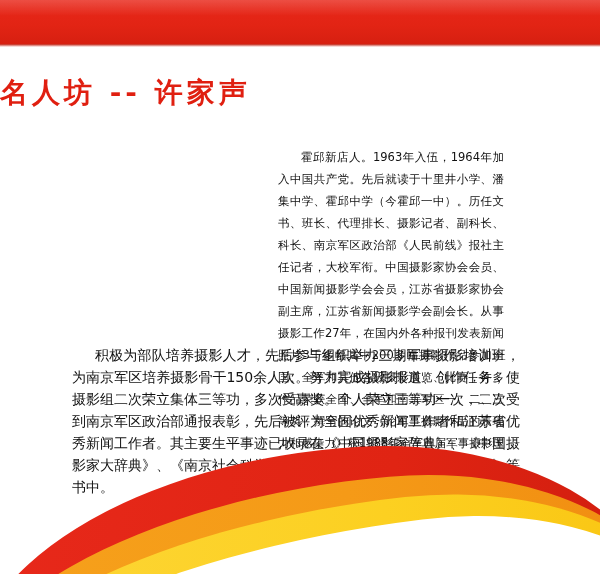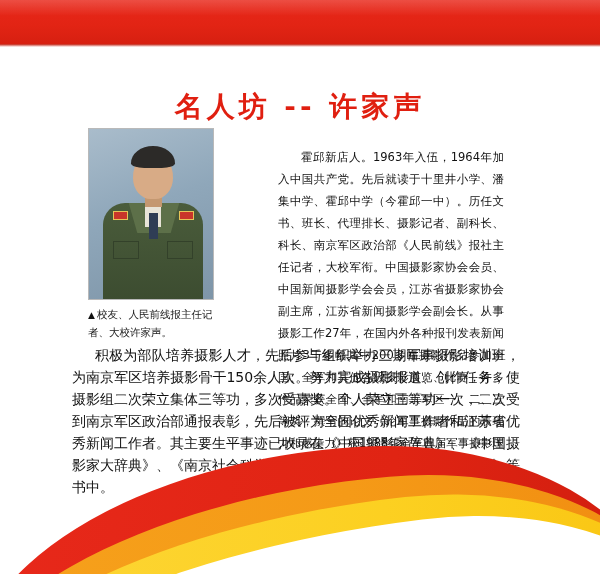--- a/index.html
+++ b/index.html
@@ -94,23 +94,22 @@
     height: 190px;
     background: #ffffff;
     border-radius: 66% 34% 0 0 / 100% 80% 0 0;
     transform: rotate(-7deg);
   }
 
   
   .title {
     position: absolute;
     left: 0;
-    top: 88px;
-    width: 600px;
-    text-align: center;
+    top: 74px;
+    width: 600px;
     font-family: "DejaVu Serif", "Liberation Serif", serif;
     font-size: 28px;
     font-weight: bold;
     letter-spacing: 4px;
     color: #e01f10;
     white-space: nowrap;
   }
 
   
   .photo-block {
@@ -295,40 +294,20 @@
 
 <div class="page">
 
   <div class="top-band">
     <div class="top-band-shine"></div>
   </div>
   <div class="top-band-edge"></div>
 
   <div class="title">名人坊 -- 许家声</div>
 
-  <div class="photo-block">
-    <div class="photo-frame">
-      <div class="ph-bg"></div>
-      <div class="ph-body"></div>
-      <div class="ph-collar-l"></div>
-      <div class="ph-collar-r"></div>
-      <div class="ph-shirt"></div>
-      <div class="ph-tie"></div>
-      <div class="ph-badge-l"></div>
-      <div class="ph-badge-r"></div>
-      <div class="ph-pocket-l"></div>
-      <div class="ph-pocket-r"></div>
-      <div class="ph-neck"></div>
-      <div class="ph-head"></div>
-      <div class="ph-hair"></div>
-    </div>
-    <div class="caption">
-      <span class="tri">▲</span><span>校友、人民前线报主任记者、大校许家声。</span>
-    </div>
-  </div>
 
   <div class="body-col">
     <p>霍邱新店人。1963年入伍，1964年加入中国共产党。先后就读于十里井小学、潘集中学、霍邱中学（今霍邱一中）。历任文书、班长、代理排长、摄影记者、副科长、科长、南京军区政治部《人民前线》报社主任记者，大校军衔。中国摄影家协会会员、中国新闻摄影学会会员，江苏省摄影家协会副主席，江苏省新闻摄影学会副会长。从事摄影工作27年，在国内外各种报刊发表新闻照片3千多幅其中200多幅摄影作品参加全国、全军和其他各级摄影展览、比赛，许多作品荣获全国、全军和南京军区一、二、三等奖，撰写的论文《论军事摄影作品的表现力和感染力》获1988年全军首届军事摄影理论研讨会优秀论文二等奖。</p>
   </div>
 
   <div class="body-full">
     <p>积极为部队培养摄影人才，先后参与组织举办三期军事摄影培训班，为南京军区培养摄影骨干150余人次。努力完成摄影报道、创作任务，使摄影组二次荣立集体三等功，多次受嘉奖。个人荣立三等功一次，二次受到南京军区政治部通报表彰，先后被评为全国优秀新闻工作者和江苏省优秀新闻工作者。其主要生平事迹已收录在《中国摄影家辞典》、《中国摄影家大辞典》、《南京社会科学专家学者名录》和《中国文艺家传奇》等书中。</p>
   </div>
 
   <div class="bottom-wrap">

